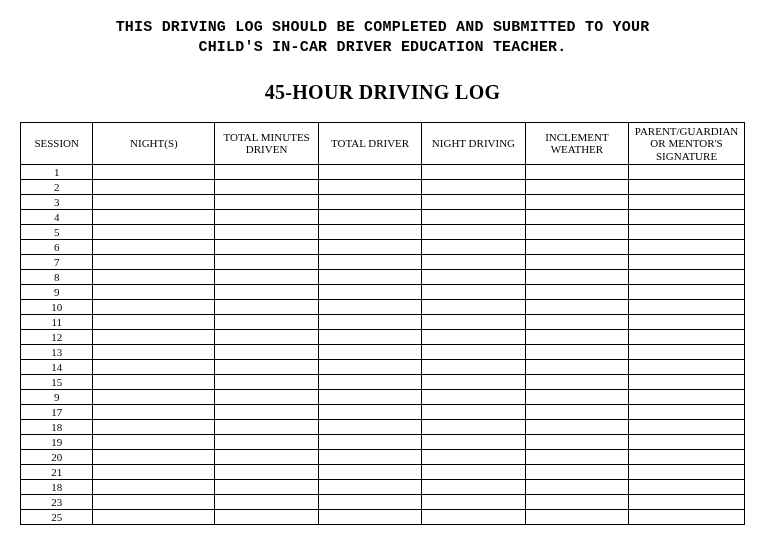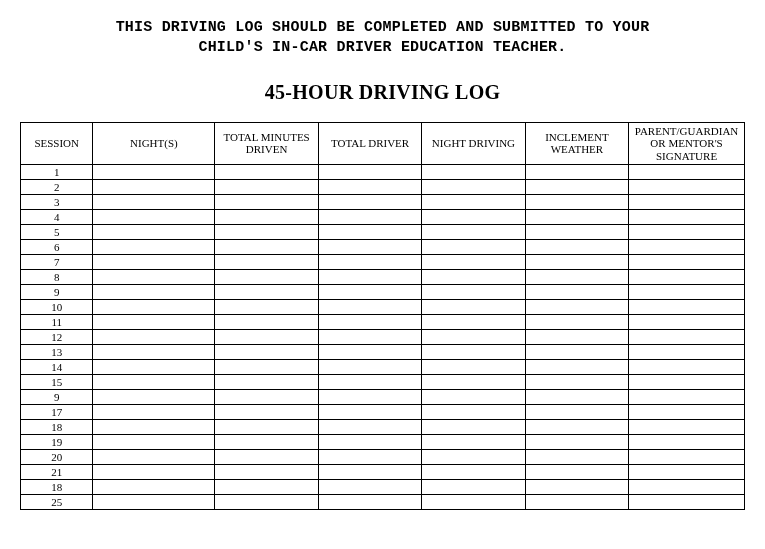--- a/index.html
+++ b/index.html
@@ -278,20 +278,29 @@
       <tr>
         <td>18</td>
         <td></td>
         <td></td>
         <td></td>
         <td></td>
         <td></td>
         <td></td>
       </tr>
       <tr>
+        <td>23</td>
+        <td></td>
+        <td></td>
+        <td></td>
+        <td></td>
+        <td></td>
+        <td></td>
+      </tr>
+      <tr>
         <td>25</td>
         <td></td>
         <td></td>
         <td></td>
         <td></td>
         <td></td>
         <td></td>
       </tr>
     </tbody>
 </table>

